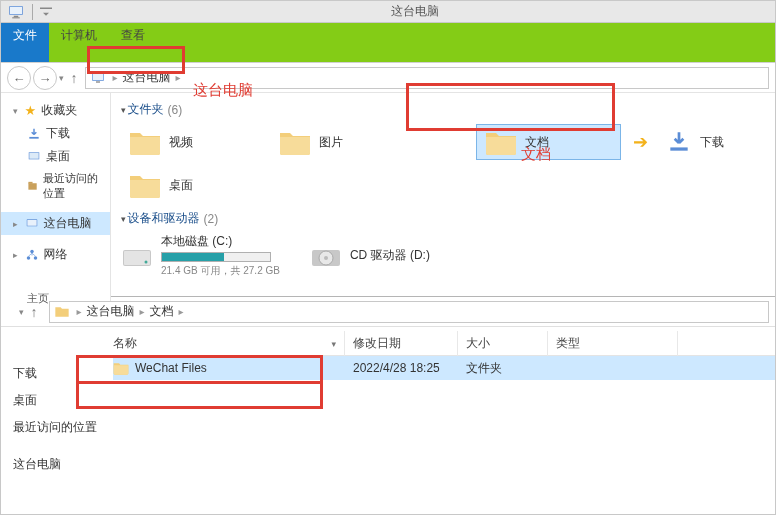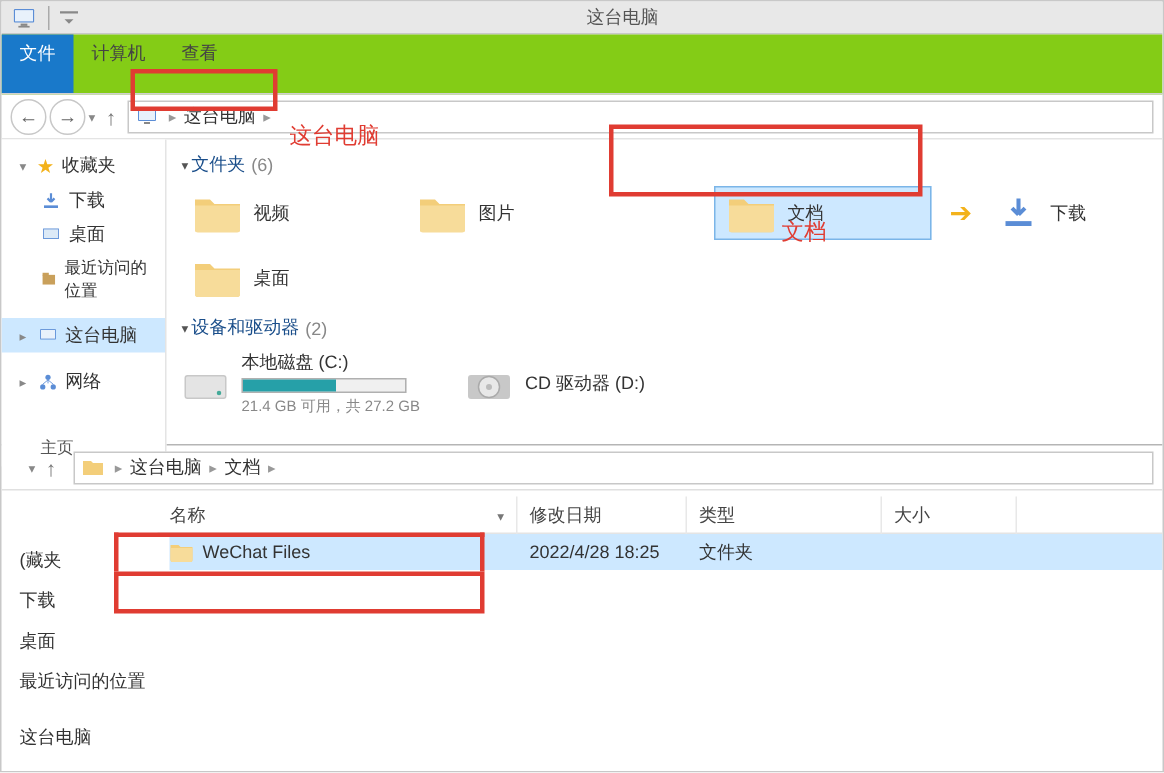--- a/index.html
+++ b/index.html
@@ -260,31 +260,30 @@
     <div style="height:5px"></div>
 
     <div class="columns">
       <div class="col" style="width:240px">
         <span>名称</span>
         <span class="sort">▾</span>
       </div>
       <div class="col" style="width:113px">
           <span>修改日期</span>
         </div>
+      <div class="col" style="width:90px">
+          <span>大小</span>
+        </div>
       <div class="col" style="width:130px">
           <span>类型</span>
         </div>
-      <div class="col" style="width:90px">
-          <span>大小</span>
-        </div>
     </div>
 
     <div class="body-bot">
       <div class="side2">
-        <div class="side2-item">(藏夹</div>
         <div class="side2-item">下载</div>
         <div class="side2-item">桌面</div>
         <div class="side2-item">最近访问的位置</div>
         <div style="height:10px"></div>
         <div class="side2-item">这台电脑</div>
       </div>
       <div class="list-area">
         <div class="row sel">
           <div class="cell" style="width:240px;display:flex;align-items:center">
             <svg class="row-ico" viewBox="0 0 24 20">

